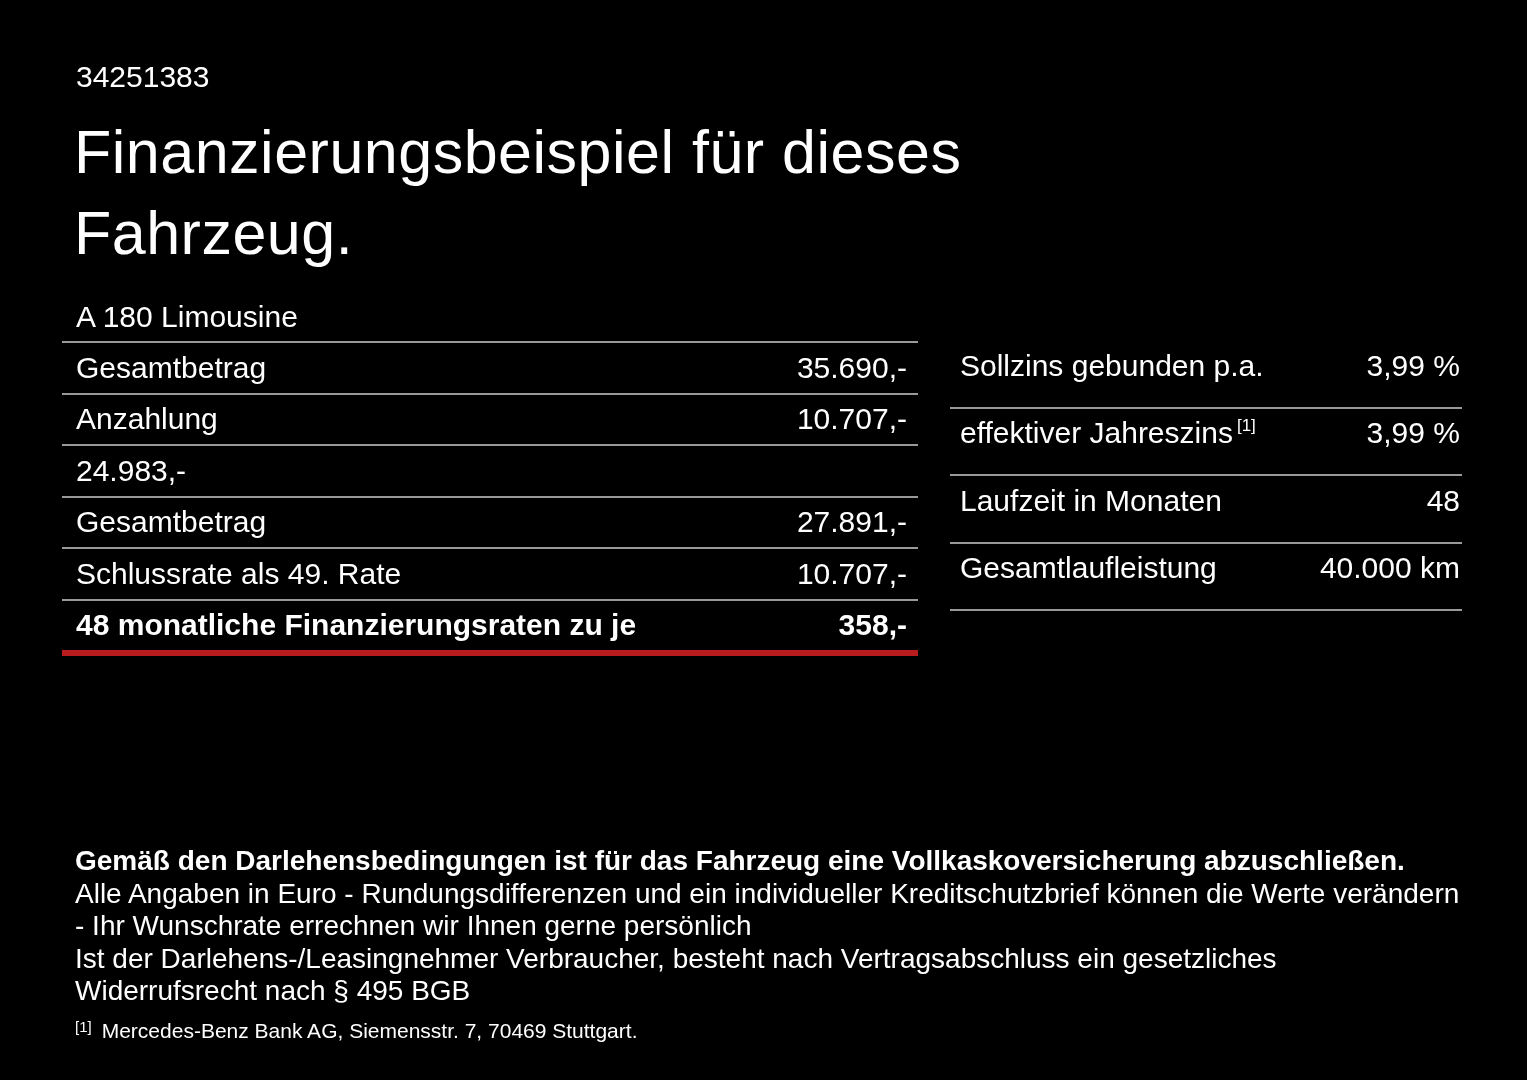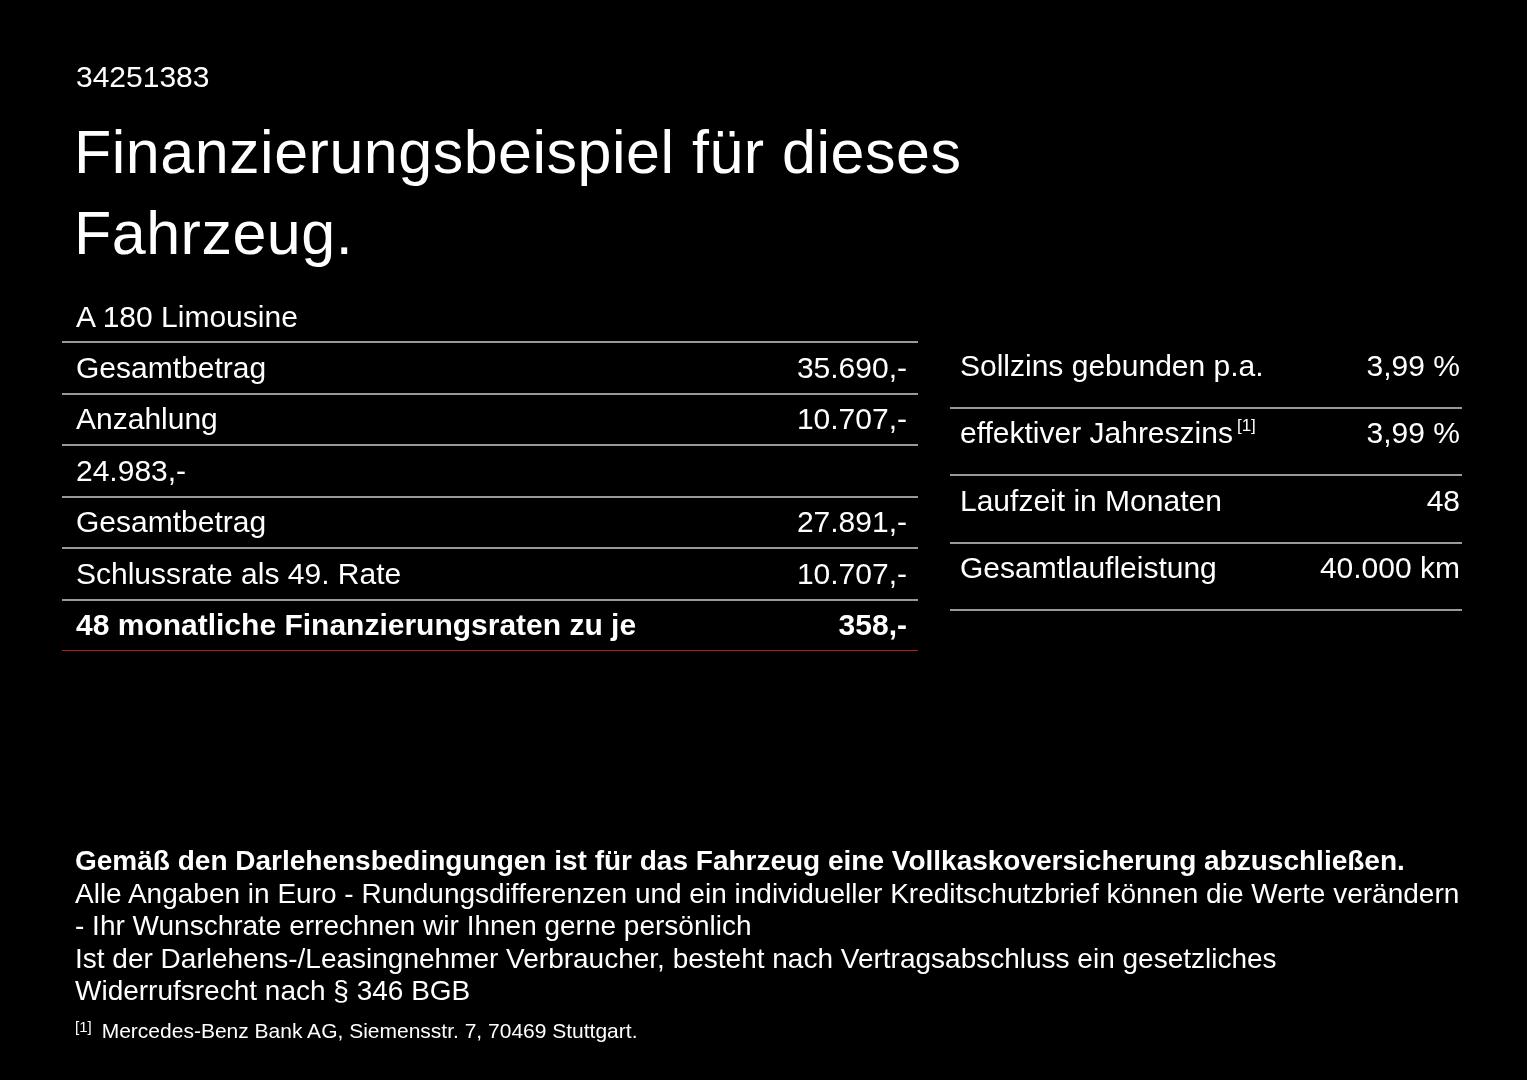--- a/index.html
+++ b/index.html
@@ -51,21 +51,21 @@
   .ltable .row {
     height: 49.5px;
     border-top: 2px solid #999;
     display: flex;
     justify-content: space-between;
     align-items: center;
     padding: 0 11px 0 14px;
     font-size: 30px;
   }
   .ltable .row:last-child {
-    border-bottom: 1px solid #b91c1c;
+    border-bottom: 6px solid #b91c1c;
     font-weight: 700;
   }
   .rtable {
     position: absolute;
     left: 950px;
     top: 341px;
     width: 512px;
   }
   .rtable .row {
     height: 49.5px;
@@ -156,17 +156,17 @@
     </div>
     <div class="row">
       <span class="label"><span>Gesamtlaufleistung</span></span>
       <span class="value">40.000 km</span>
     </div>
   </div>
 
   <div class="footer">
     <p class="f-bold">Gemäß den Darlehensbedingungen ist für das Fahrzeug eine Vollkaskoversicherung abzuschließen.</p>
     <p>Alle Angaben in Euro - Rundungsdifferenzen und ein individueller Kreditschutzbrief können die Werte verändern - Ihr Wunschrate errechnen wir Ihnen gerne persönlich</p>
-    <p>Ist der Darlehens-/Leasingnehmer Verbraucher, besteht nach Vertragsabschluss ein gesetzliches Widerrufsrecht nach § 346 BGB</p>
+    <p>Ist der Darlehens-/Leasingnehmer Verbraucher, besteht nach Vertragsabschluss ein gesetzliches Widerrufsrecht nach § 495 BGB</p>
     <p class="f-note"><span class="note-marker">[1]</span><span>Mercedes-Benz Bank AG, Siemensstr. 7, 70469 Stuttgart.</span></p>
   </div>
 
 </div>
 
 </body></html>

